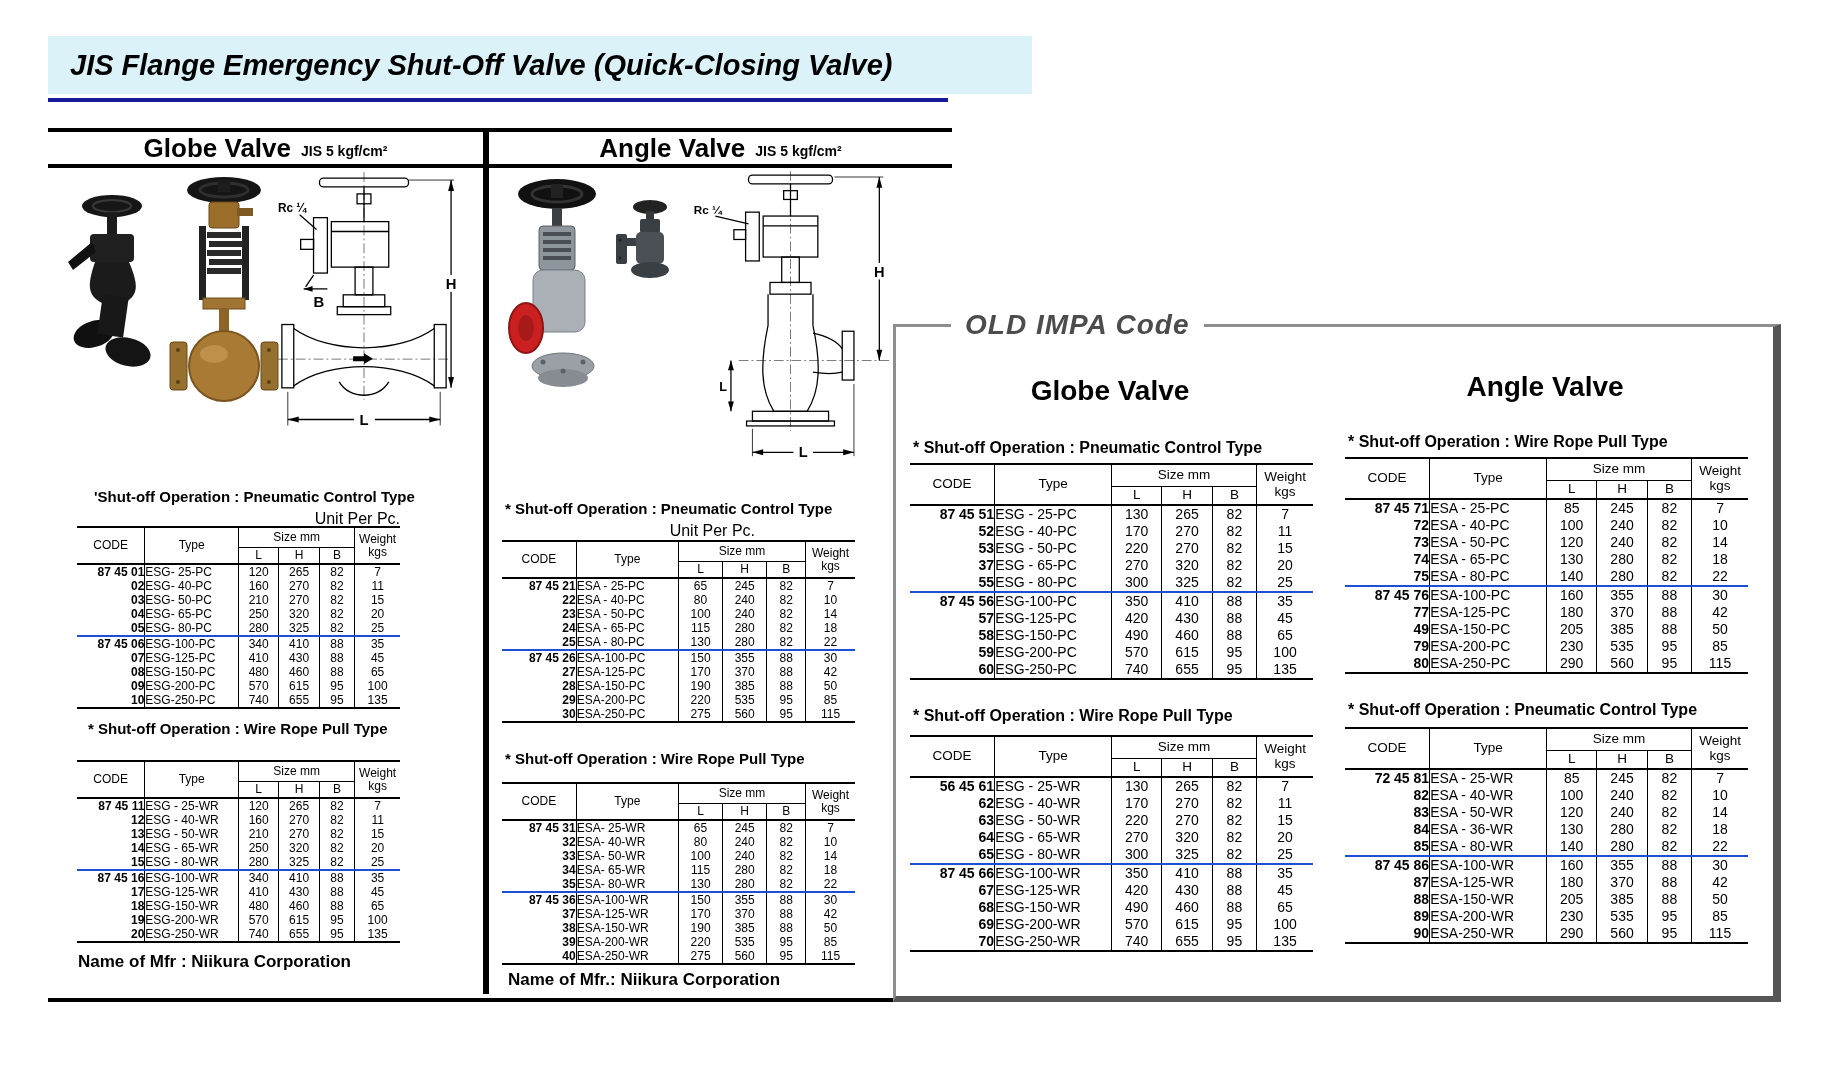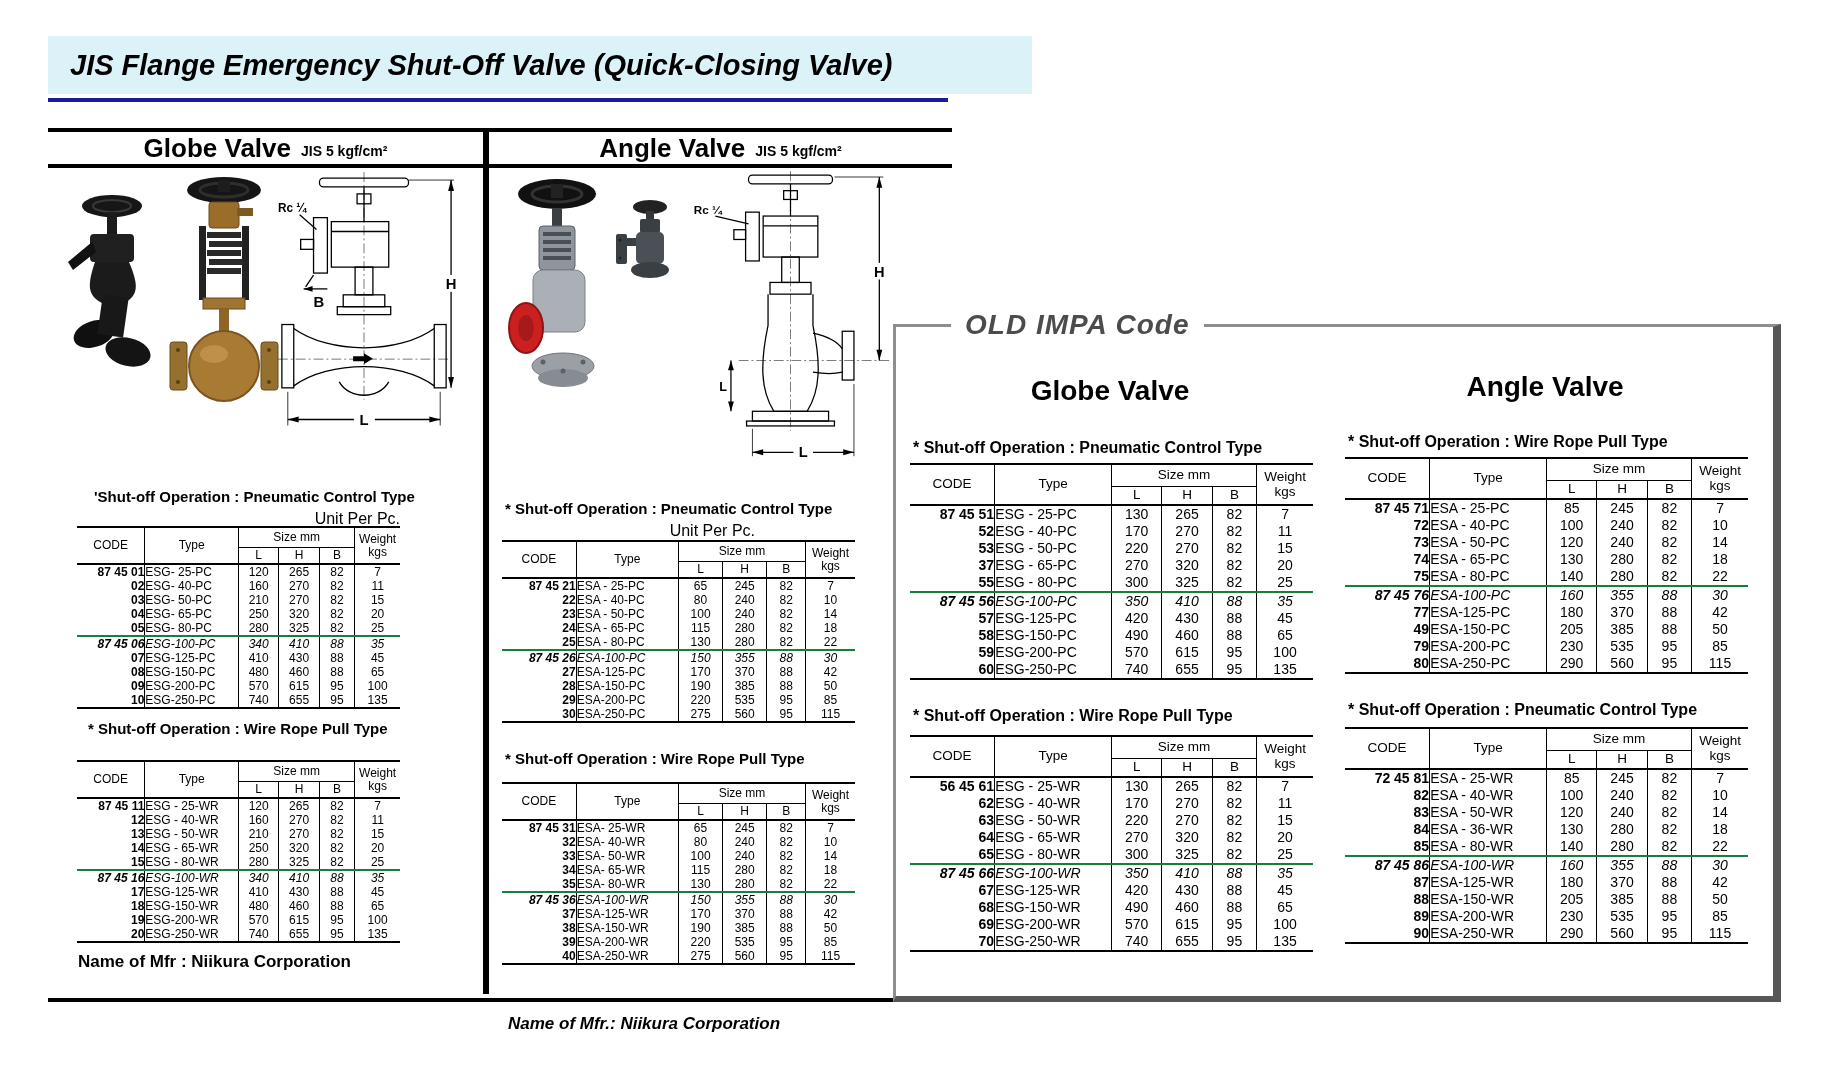--- a/index.html
+++ b/index.html
@@ -34,31 +34,31 @@
   .g-t1{left:29px;top:394px;}
   .g-wire{left:40px;top:588px;}
   .g-t2{left:29px;top:628px;}
   .g-mfr{left:30px;top:820px;}
 
   .a-pneu{left:457px;top:368px;}
   .a-unit{left:597px;top:390px;}
   .a-t1{left:454px;top:408px;}
   .a-wire{left:457px;top:618px;}
   .a-t2{left:454px;top:650px;}
-  .a-mfr{left:460px;top:882px;font-style:italic;}
+  .a-mfr{left:460px;top:838px;}
 
   
   table.spec{position:absolute;border-collapse:collapse;table-layout:fixed;
              border-top:2px solid #000;border-bottom:2px solid #000;}
   table.spec th,table.spec td{padding:0;line-height:1.05;border-left:1px solid #000;}
   table.spec th{font-weight:normal;text-align:center;}
   table.spec .h-code,table.spec .c0{border-left:none;}
   table.spec thead{border-bottom:2px solid #000;}
   table.spec .h-l,table.spec .h-h,table.spec .h-b{border-top:1px solid #000;}
-  table.spec tr.g2 td{border-top:2px solid #15803d;font-style:italic;}
+  table.spec tr.g2 td{border-top:2px solid #1d4ed8;}
   .c0{text-align:right;font-weight:bold;padding-right:7px;}
   .c1{text-align:left;padding-left:10px;white-space:pre;}
   .c2,.c3,.c4,.c5{text-align:center;}
   .col0{width:21%;} .col1{width:29%;} .col2{width:12.5%;}
   .col3{width:12.5%;} .col4{width:11%;} .col5{width:14%;}
 
   .t-small{width:323px;}
   .t-small th{font-size:12px;} .t-small td{font-size:12px;height:14px;}
   .t-small thead tr:first-child th{height:19px;}
   .t-small thead tr:last-child th{height:15px;}

